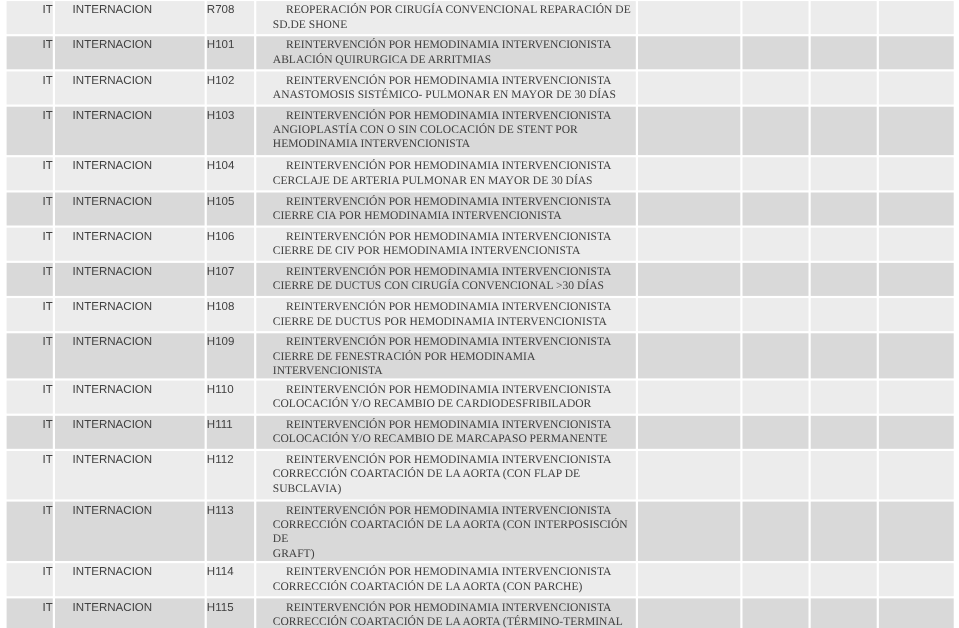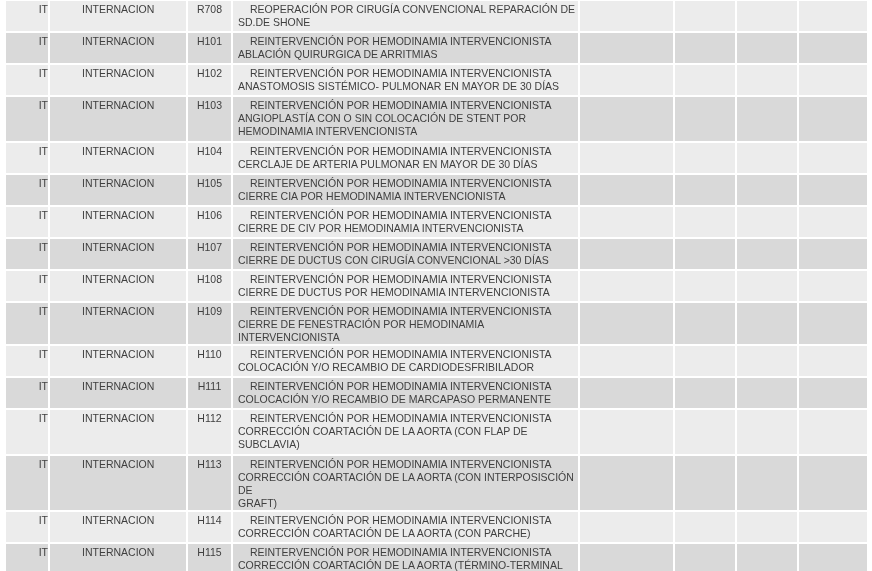--- a/index.html
+++ b/index.html
@@ -24,26 +24,27 @@
     line-height: 13px;
     color: #404040;
     padding: 2px 0 0 0;
     overflow: hidden;
   }
   tr.h2 td { height: 30px; }
   tr.h3 td { height: 44px; }
   tr.light td { background: #ECECEC; }
   tr.dark  td { background: #D9D9D9; }
   td.c1 { text-align: right; }
-  td.c2 { padding-left: 32px; }
-  td.c3 { text-align: center; }
+  td.c2 { padding-left: 16px; }
+  td.c3 { }
   td.c4 {
-    padding-left: 5px;
+    padding-left: 15px;
     text-indent: 12px;
     white-space: pre-line;
+    font-family: Liberation Serif, serif;
   }
 </style>
 </head>
 <body>
 
 <table class="sheet">
   <colgroup>
     <col style="width:42px">
     <col style="width:136px">
     <col style="width:43px">

